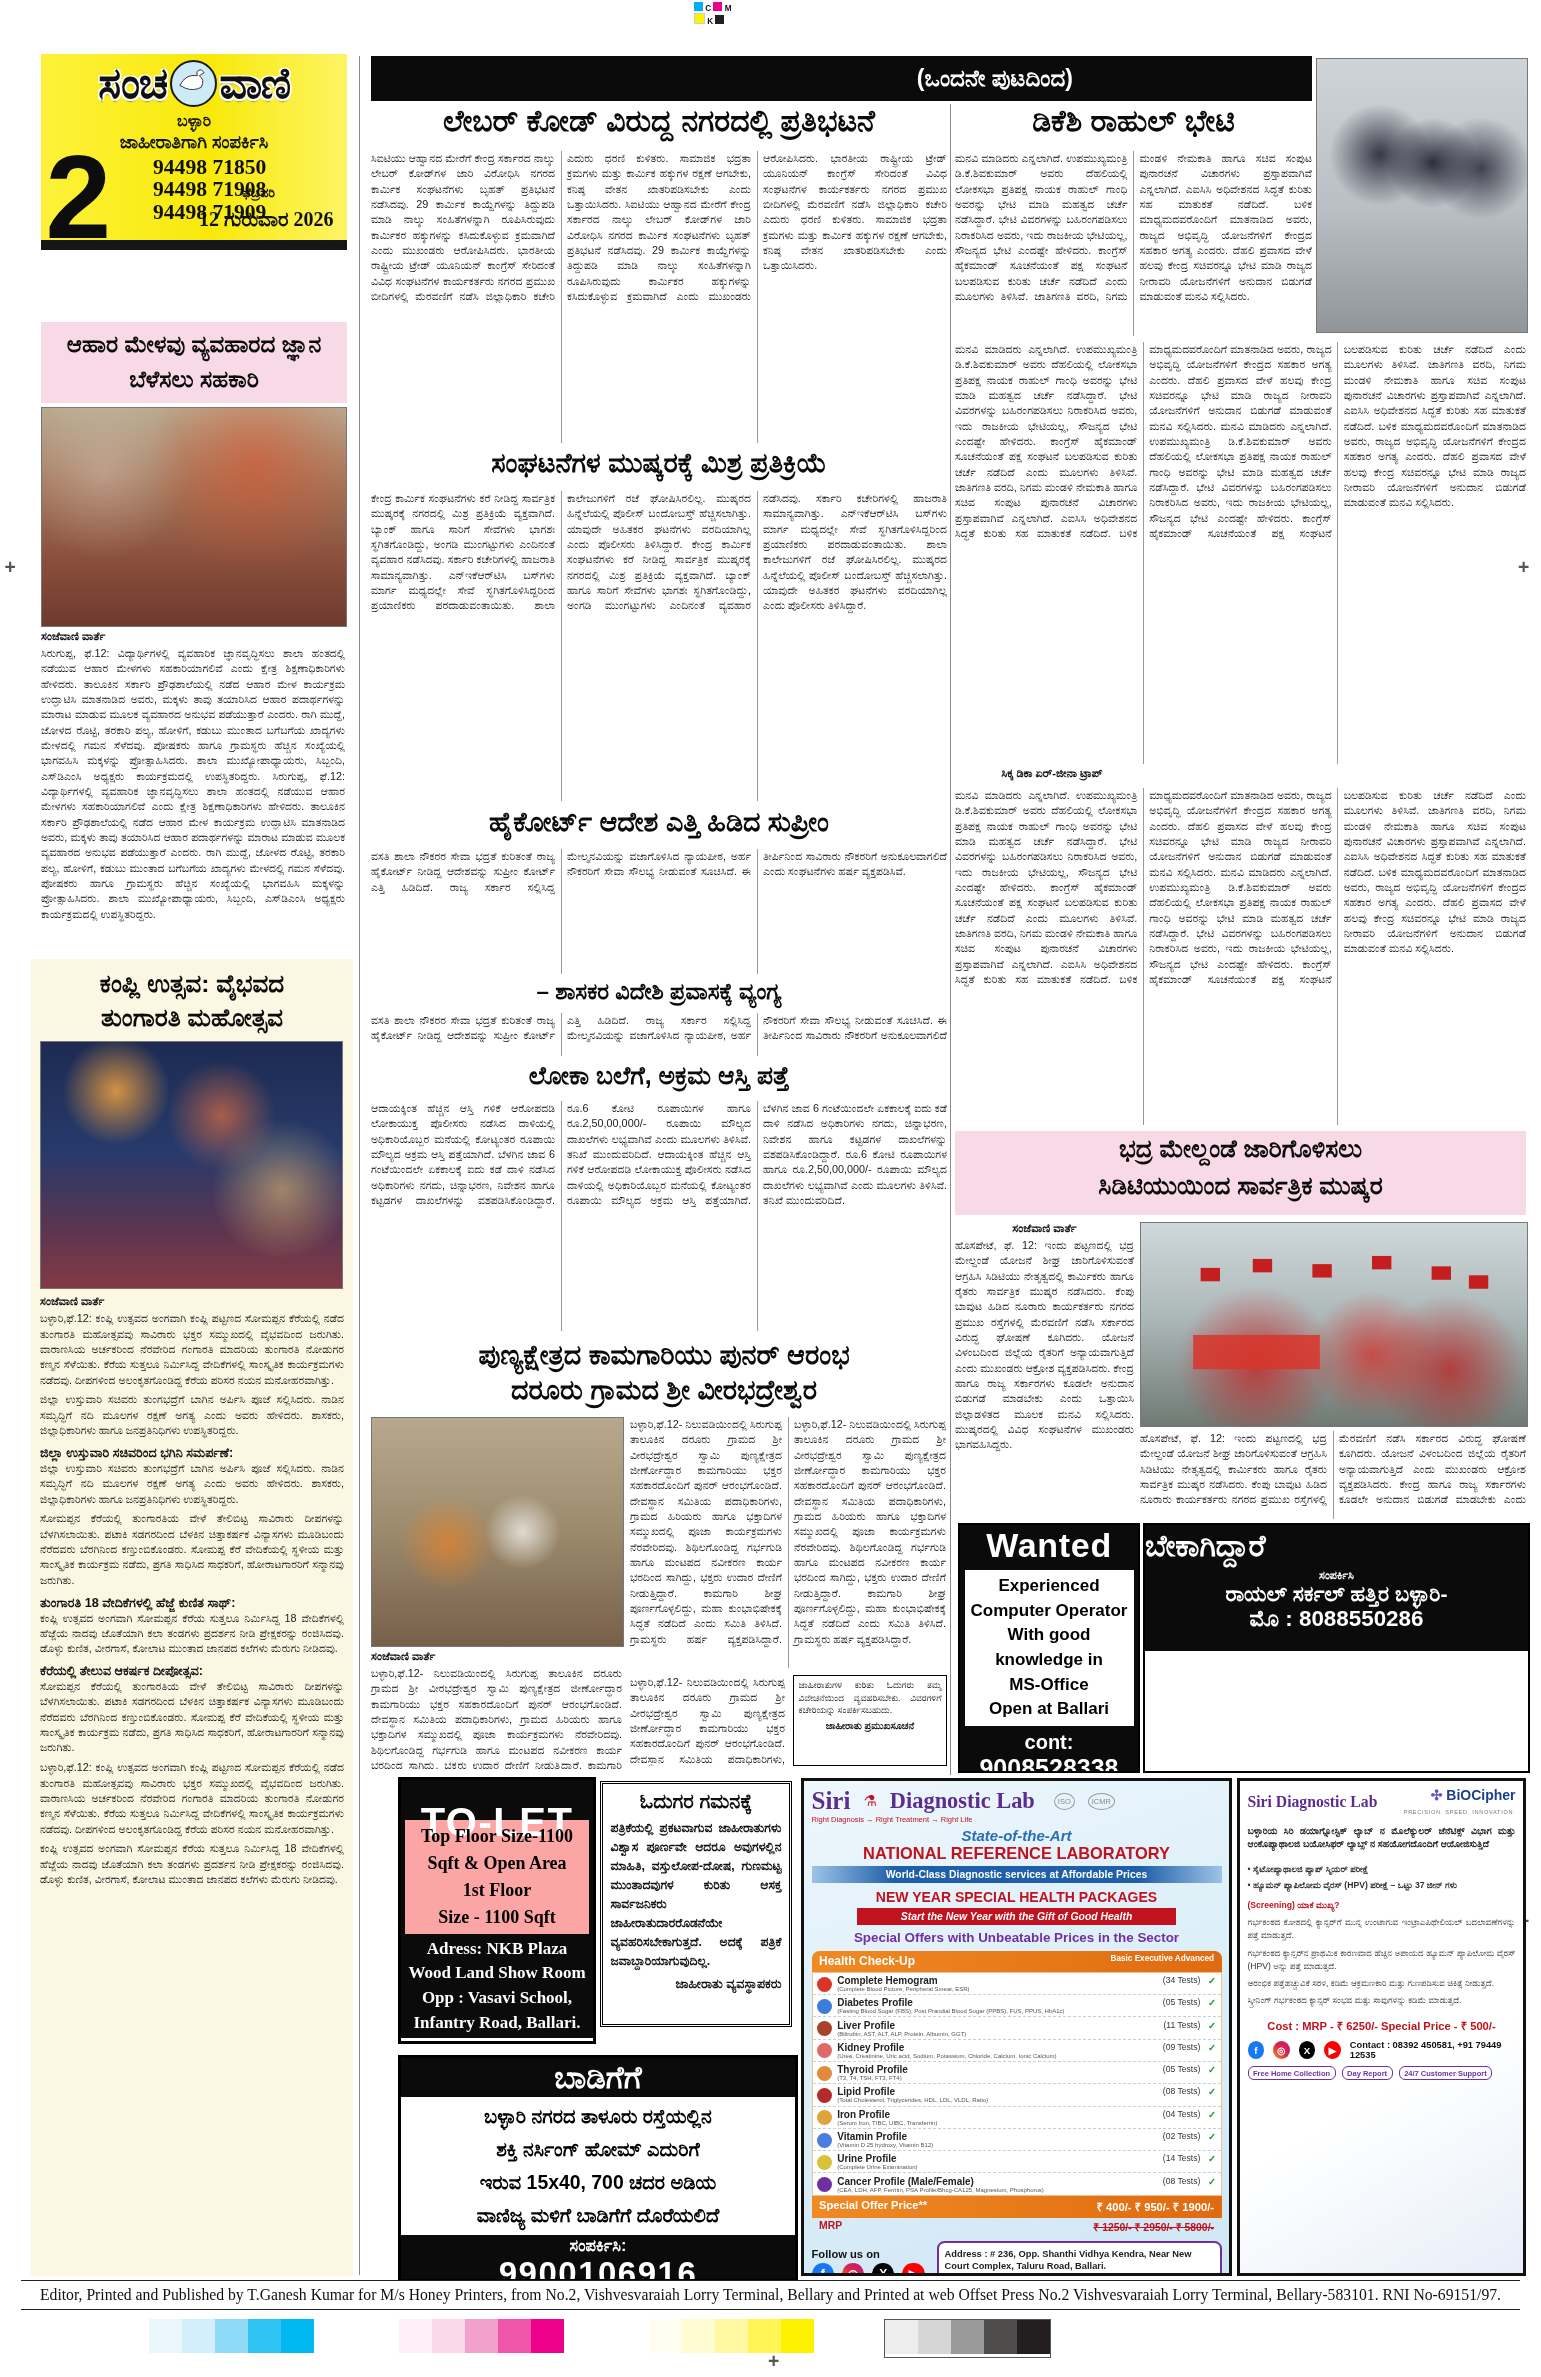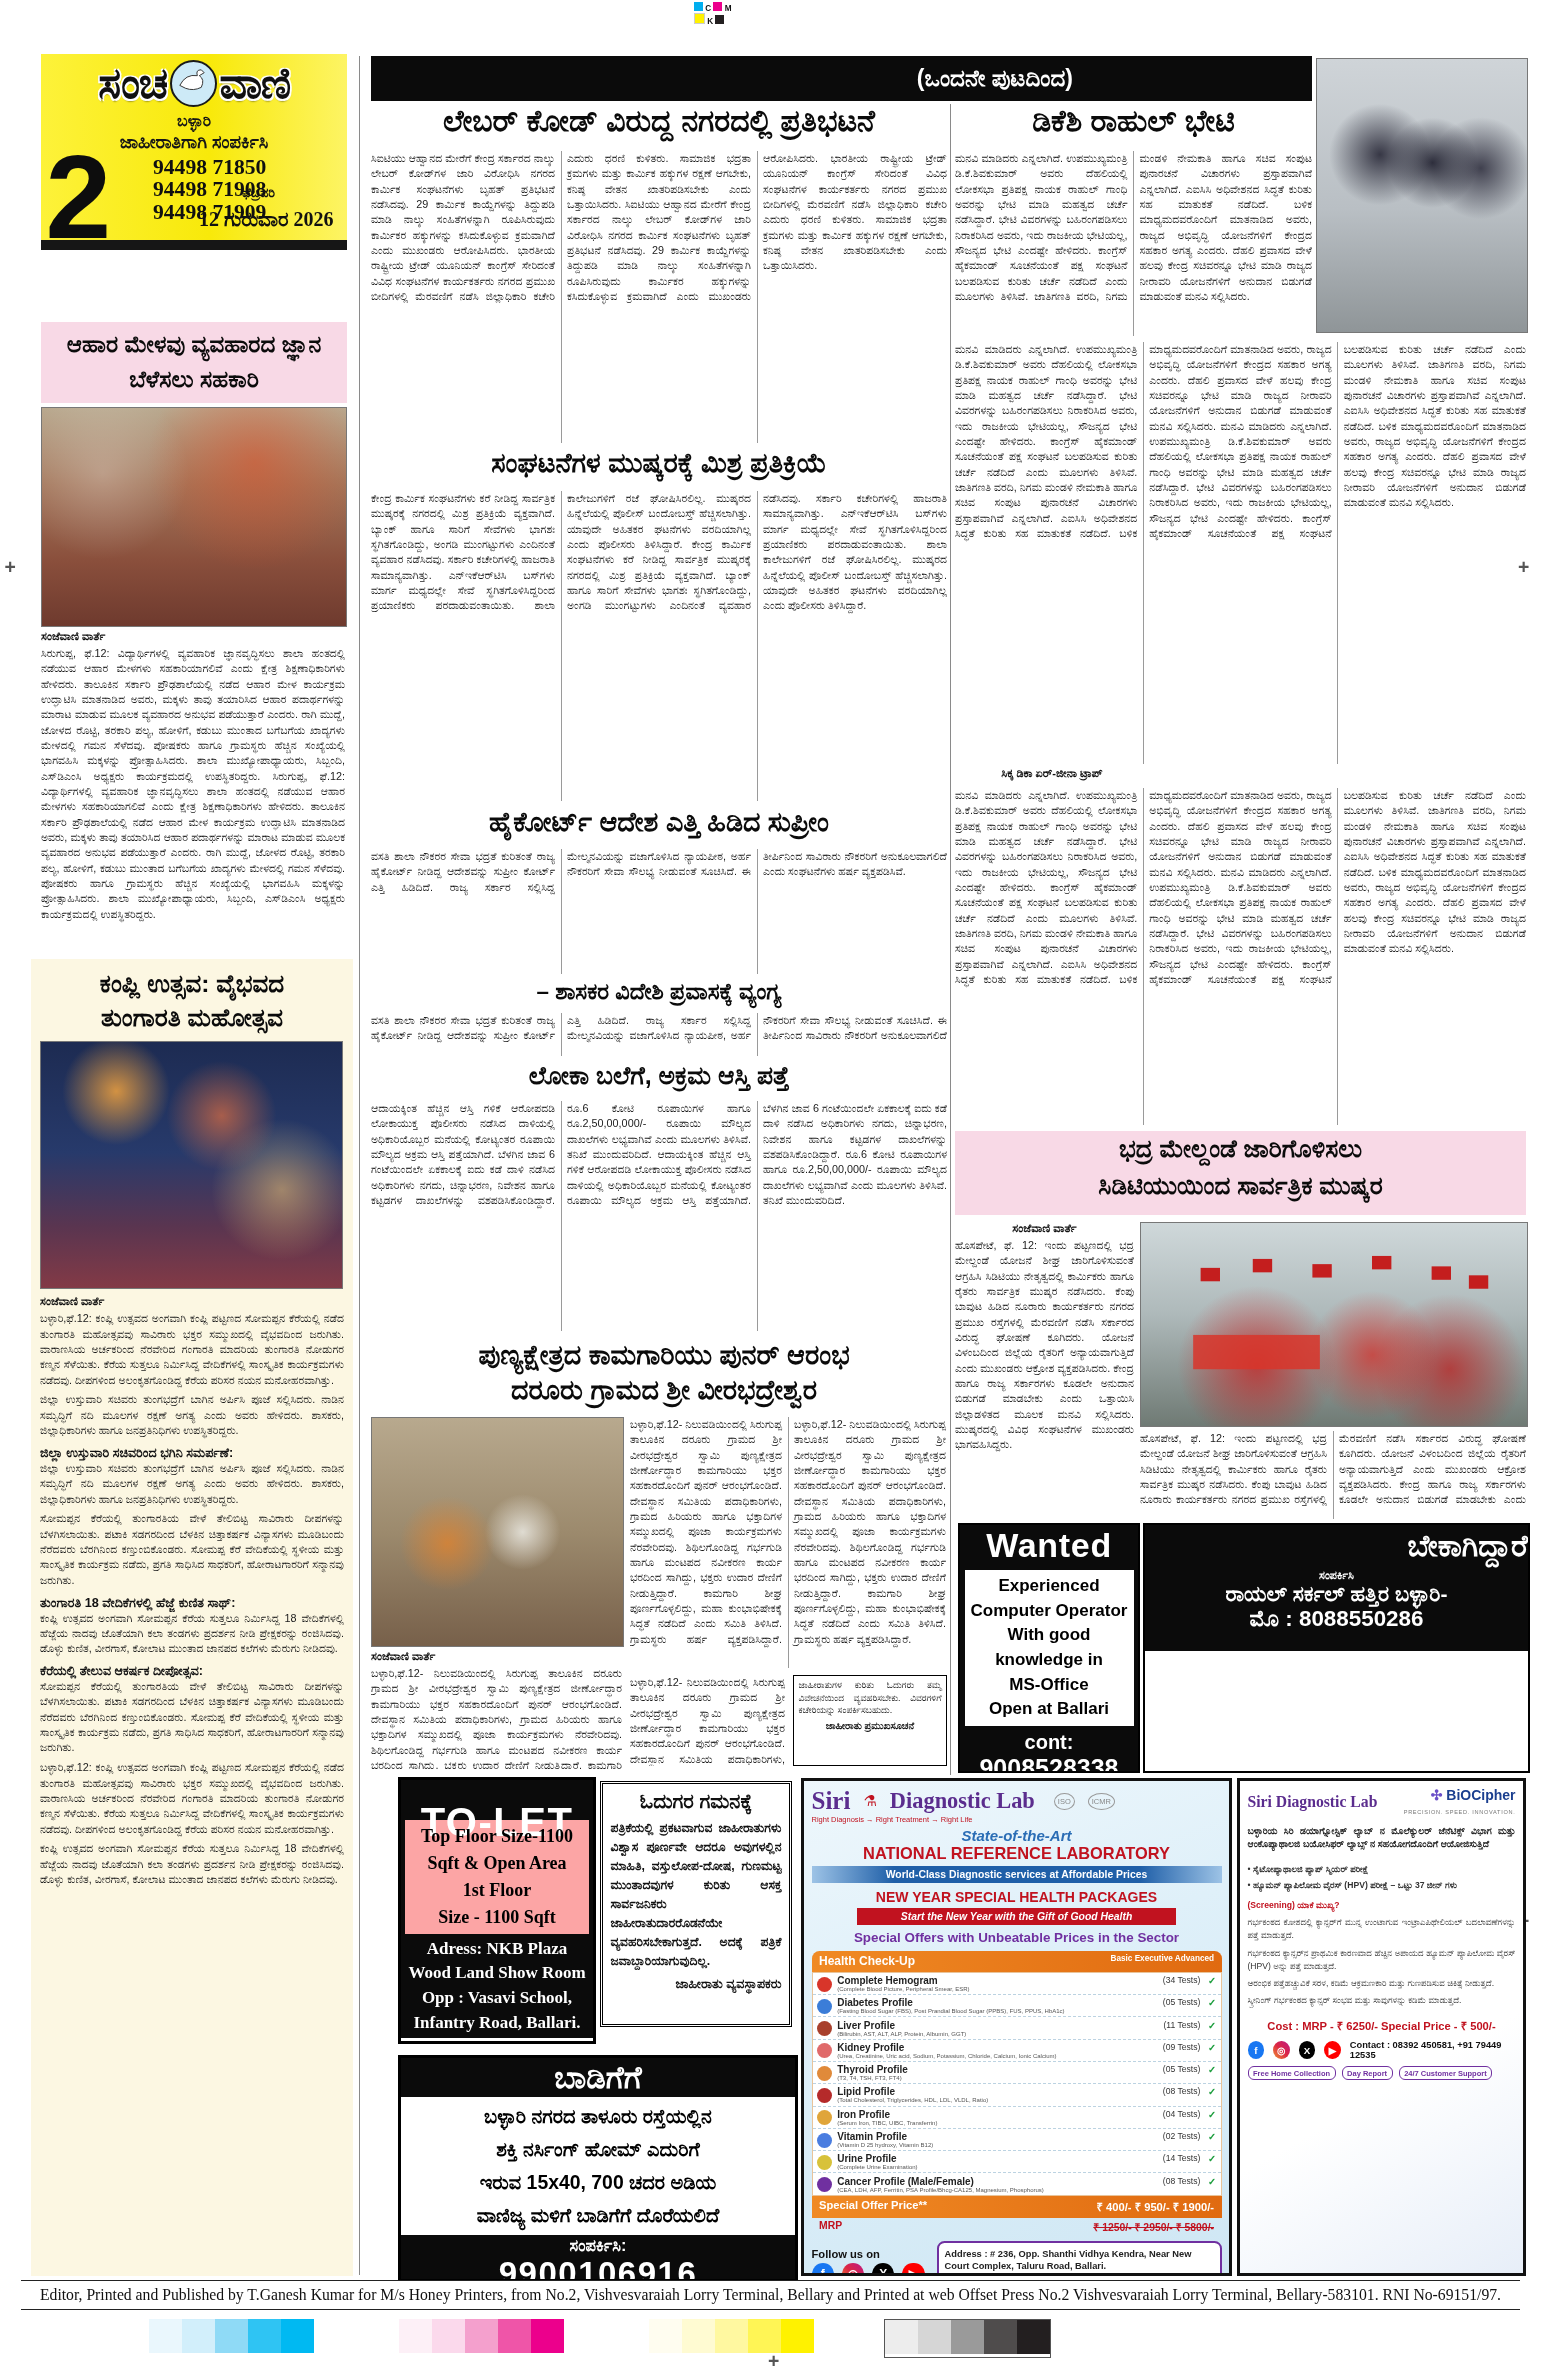--- a/index.html
+++ b/index.html
@@ -252,21 +252,21 @@
         <div class="wanted-body">knowledge in</div>
         <div class="wanted-body">MS-Office</div>
         <div class="wanted-body">Open  at Ballari</div>
       </div>
       <div class="center" style="color:#fff;font-weight:bold;font-size:20px;margin-top:4.5px;">cont:</div>
       <div class="center" style="color:#fff;font-weight:900;font-size:25px;">9008528338</div>
     </div>
   </div>
 
   <div class="abs ad-frame clip" style="left:1143px;top:1523px;width:383px;height:246px;">
-    <div class="ad-black center" style="height:42px;display:flex;align-items:center;justify-content:flex-end;">
+    <div class="ad-black center" style="height:42px;display:flex;align-items:center;justify-content:flex-start;">
       <span class="bek-h">ಬೇಕಾಗಿದ್ದಾರೆ</span>
     </div>
     <div class="ad-black center" style="height:82px;padding-top:1.5px;">
       <div style="font-size:11.2px;font-weight:bold;">ಸಂಪರ್ಕಿಸಿ</div>
       <div style="font-size:21px;font-weight:900;">ರಾಯಲ್ ಸರ್ಕಲ್ ಹತ್ತಿರ ಬಳ್ಳಾರಿ-</div>
       <div style="font-size:22.4px;font-weight:900;">ಮೊ : 8088550286</div>
     </div>
   </div>
 
   <div class="abs ad-frame clip" style="left:398px;top:1777px;width:192px;height:261px;border-width:3px;">

